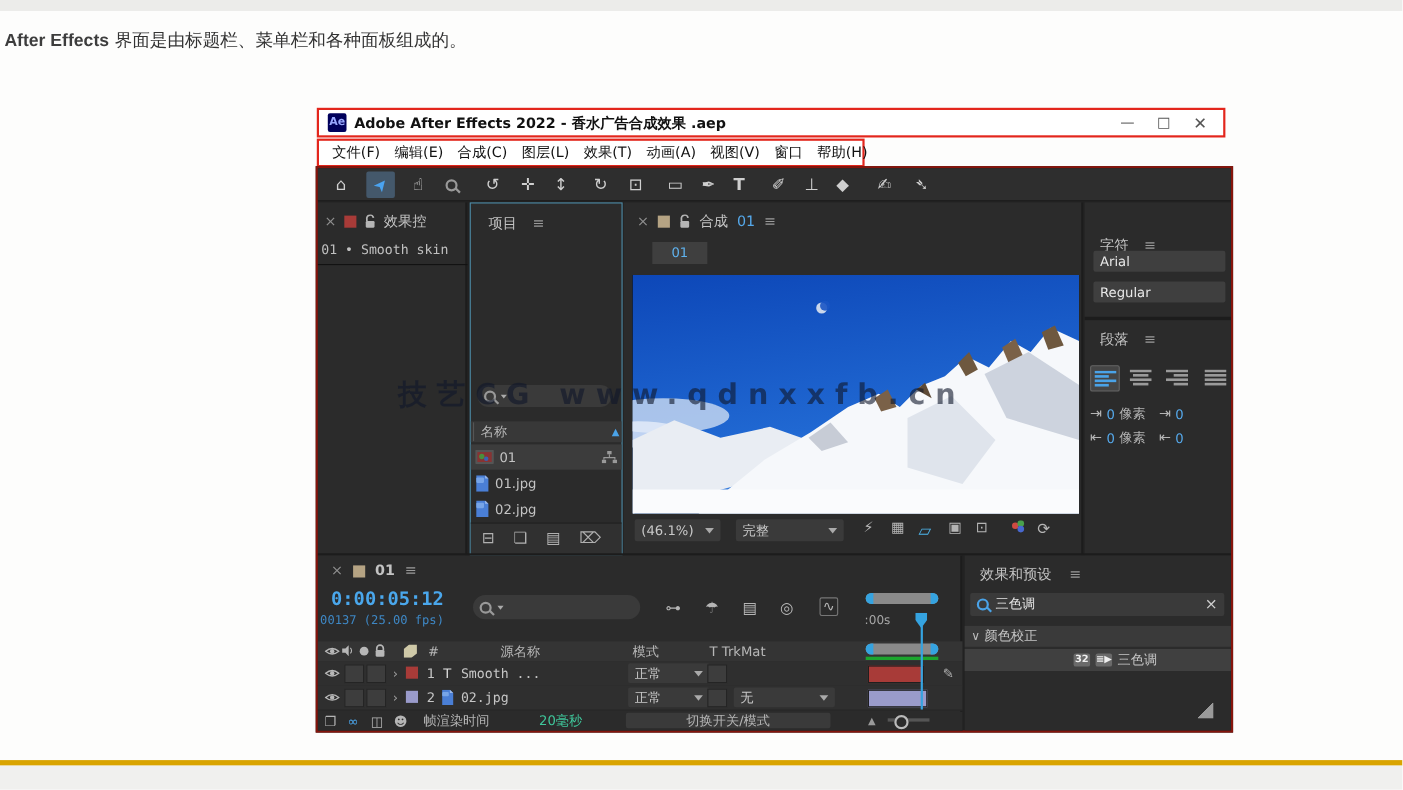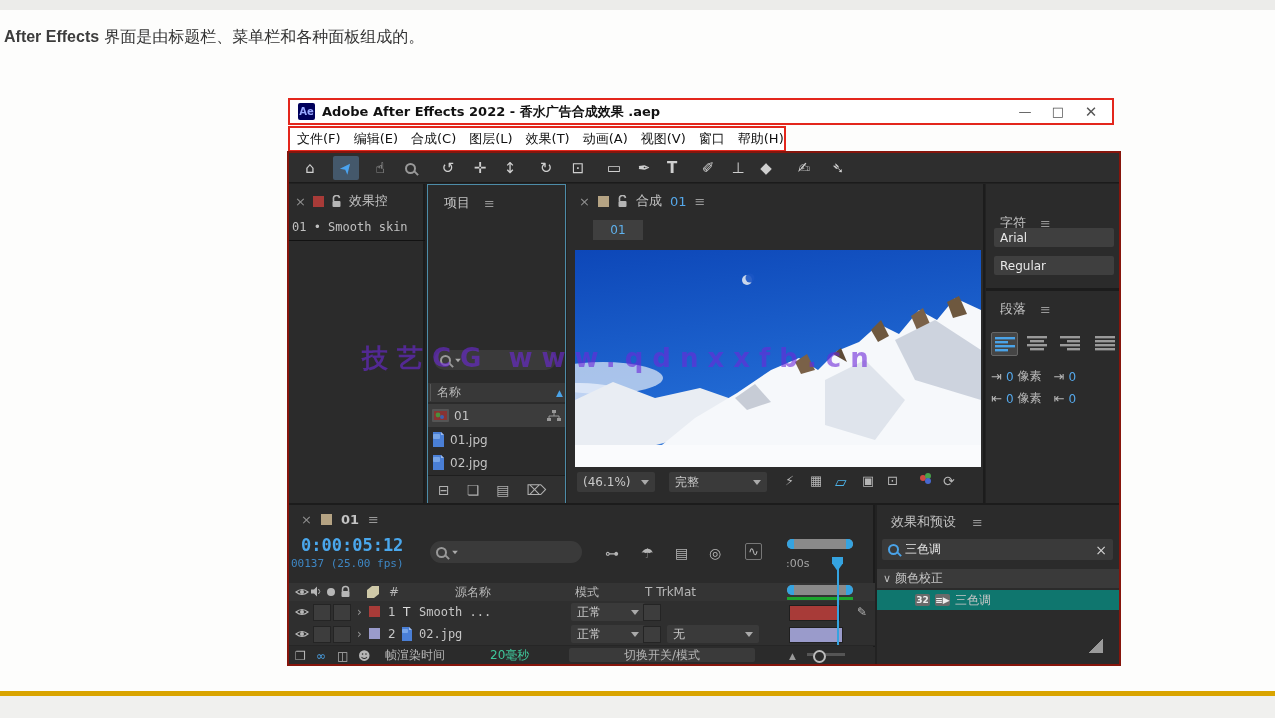--- a/index.html
+++ b/index.html
@@ -16,21 +16,21 @@
   #heading .en{font-weight:bold;font-family:"Liberation Sans",sans-serif;}
   #heading .zh{font-family:"DejaVu Serif","Liberation Serif",serif;color:#333;}
   
   .redbox{border:2px solid #e3261c;background:#ffffff;}
   #titlebar{left:288px;top:98px;width:826px;height:27px;display:flex;align-items:center;padding:0 8px;gap:7px;}
   #titlebar .title{font-size:13px;color:#111;font-weight:bold;flex:0 0 auto;}
   #ae-logo{width:17px;height:17px;background:#00005b;color:#99a8ff;font-size:10px;font-weight:bold;
     display:flex;align-items:center;justify-content:center;border-radius:2px;flex:0 0 auto;}
   #titlebar .spacer{flex:1;}
   .winctl{color:#555;font-size:13px;width:26px;text-align:center;}
-  #menubar{left:288px;top:126px;width:498px;height:26px;display:flex;align-items:center;gap:13px;padding:0 7px;}
+  #menubar{left:288px;top:126px;width:498px;height:26px;display:flex;align-items:center;gap:13px;padding:0 12px;}
   #menubar span{font-size:13px;color:#111;white-space:nowrap;}
   
   #app{left:287px;top:151px;width:834px;height:515px;background:#222;border:2px solid #86150c;}
   #toolbar{left:0;top:0;width:830px;height:30px;background:#2e2e2e;border-bottom:1px solid #1b1b1b;}
   .tool{position:absolute;top:3px;width:26px;height:24px;color:#cfcfcf;font-size:15px;
     display:flex;align-items:center;justify-content:center;}
   .tool.sel{background:#44586b;color:#4aa3f0;border-radius:2px;}
   .tool.sel span{display:inline-block;transform:rotate(-51deg);}
   
   .panel{background:#2b2b2b;}
@@ -77,21 +77,21 @@
     background:#6a6a6a;border-radius:2px;color:#eee;font-size:9px;font-weight:bold;}
   
   .shield{width:12px;height:13px;background:#8a8a8a;clip-path:polygon(0 0,100% 0,100% 55%,50% 100%,0 55%);}
   .workbar{position:absolute;height:10px;background:#8a8a8a;border-radius:5px;}
   .workbar::before,.workbar::after{content:'';position:absolute;top:0;width:7px;height:10px;background:#35a3e0;}
   .workbar::before{left:0;border-radius:5px 0 0 5px;}
   .workbar::after{right:0;border-radius:0 5px 5px 0;}
   .playhead{width:11px;height:14px;background:#35a3e0;clip-path:polygon(0 0,100% 0,100% 45%,50% 100%,0 45%);}
   .grip{width:14px;height:14px;background:
     linear-gradient(135deg,transparent 48%,#9a9a9a 48%);}
-  #watermark{left:362px;top:341px;width:600px;font-size:26px;font-weight:bold;color:#6d28d9;opacity:.6;
+  #watermark{left:362px;top:341px;width:600px;font-size:26px;font-weight:bold;color:#0f172a;opacity:.6;
     letter-spacing:9px;white-space:nowrap;}
   svg{display:block;}
 </style>
 </head>
 <body>
 
 <div class="abs" id="top-strip"></div>
 
 <div class="abs" id="heading">
   <span class="en">After Effects</span><span class="zh"> 界面是由标题栏、菜单栏和各种面板组成的。</span>
@@ -500,21 +500,21 @@
     </div>
     <div class="abs dd" style="left:5px;top:34px;width:231px;height:21px;justify-content:flex-start;gap:6px;">
       <span class="mag bluemag"></span>
       <span style="color:#e4e4e4;">三色调</span>
       <span style="margin-left:auto;color:#cfcfcf;font-size:14px;">×</span>
     </div>
     <div class="abs" style="left:0;top:64px;width:242px;height:19px;background:#3a3a3a;display:flex;align-items:center;gap:4px;padding:0 6px;box-sizing:border-box;">
       <span style="color:#bdbdbd;font-size:11px;">∨</span>
       <span style="color:#c6c6c6;font-size:12px;">颜色校正</span>
     </div>
-    <div class="abs" style="left:0;top:85px;width:242px;height:20px;background:#0f766e;display:flex;align-items:center;gap:5px;padding:0 6px 0 38px;box-sizing:border-box;">
+    <div class="abs" style="left:0;top:85px;width:242px;height:20px;background:#404040;display:flex;align-items:center;gap:5px;padding:0 6px 0 38px;box-sizing:border-box;justify-content:center;">
       <span class="badge">32</span>
       <span class="badge">≡▶</span>
       <span style="color:#c6c6c6;font-size:12px;">三色调</span>
     </div>
     <div class="abs grip" style="left:212px;top:134px;"></div>
   </div>
 </div>
 
 <div class="abs" id="watermark">技艺CG www.qdnxxfb.cn</div>
 

